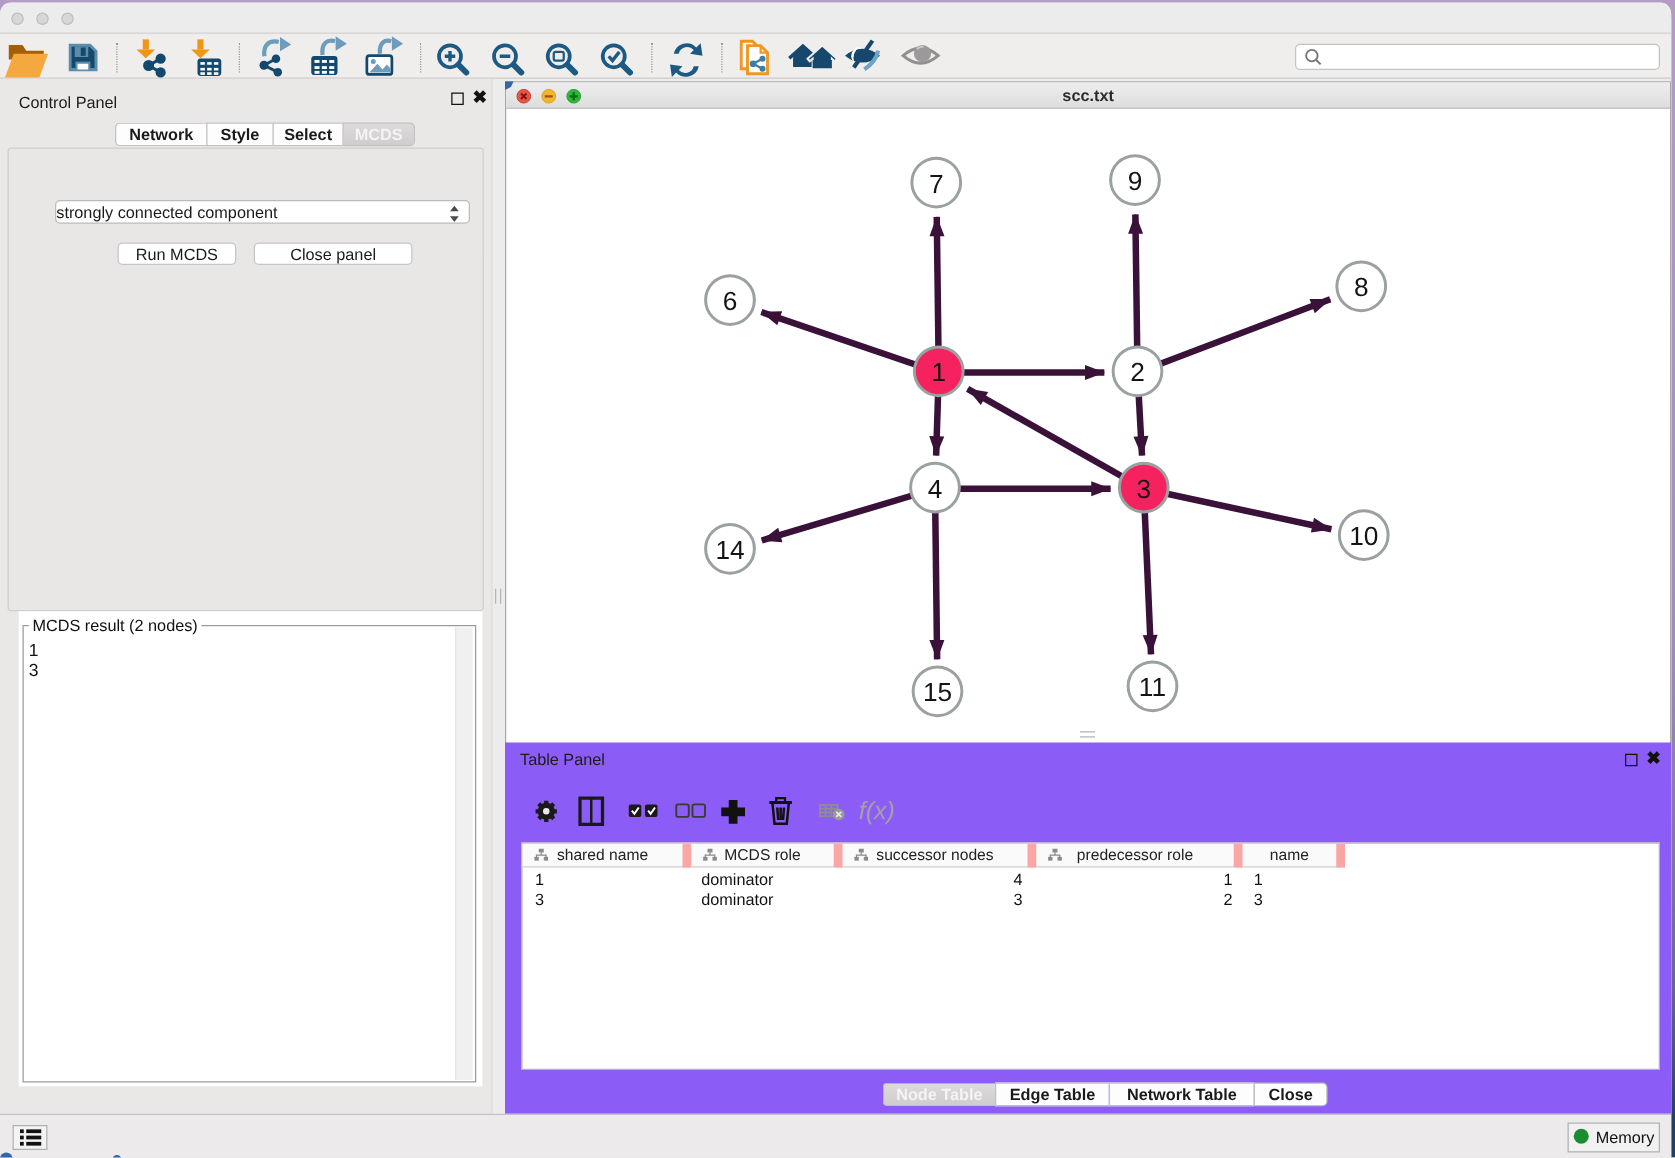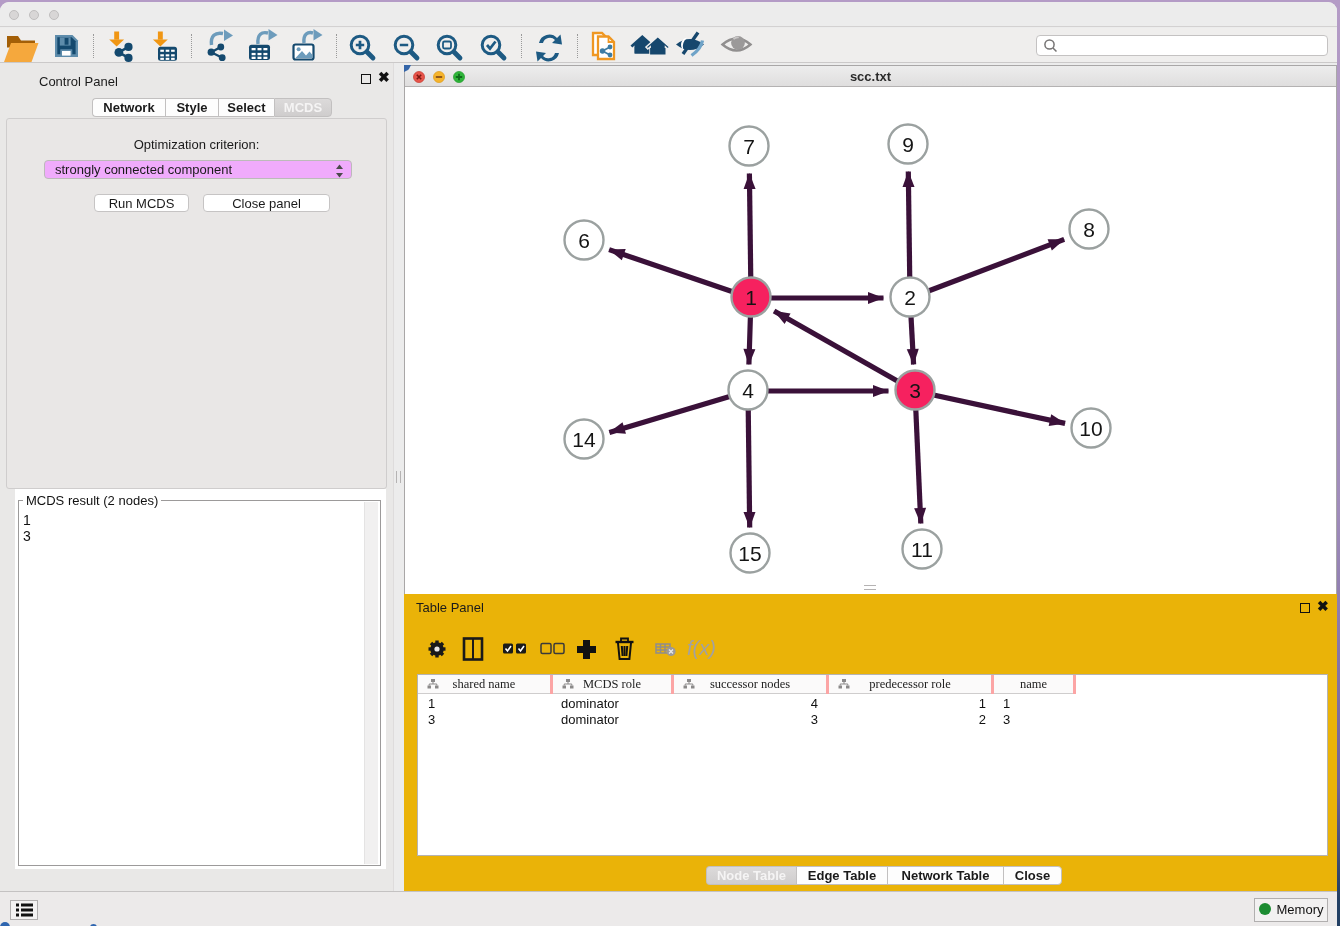--- a/index.html
+++ b/index.html
@@ -11,46 +11,46 @@
 
 #win { left:0; top:2px; width:1337px; height:924px; background:#ececec; border-radius:9px 9px 0 0; overflow:hidden; }
 #titlebar { left:0; top:0; width:1337px; height:25px; background:#ececec; border-bottom:1px solid #d3d1d1; }
 #titlebar .tl { position:absolute; top:7.5px; width:10px; height:10px; border-radius:50%; background:#d8d6d6; border:1px solid #bfbdbd; }
 #title { width:100%; text-align:center; top:6px; font-size:13.5px; color:#9e9e9e; }
 #toolbar { left:0; top:26px; width:1337px; height:35px; background:#efeeed; border-bottom:1px solid #cbc9c9; }
 .sep { position:absolute; top:6px; height:24px; width:0; border-left:1px dotted #9a9a9a; }
 #searchbox { position:absolute; left:1036px; top:7px; width:292px; height:21px; background:#fff; border:1px solid #c4c2c2; border-radius:4px; }
 
 #cp { left:0; top:61px; width:394px; height:828px; background:#e9e8e7; border-right:1px solid #dedcdc; }
-#cpTitle { left:15px; top:11px; font-size:13px; color:#1b1b1b;margin-left:24px; }
+#cpTitle { left:15px; top:11px; font-size:13px; color:#1b1b1b; }
 .floatIc { position:absolute; width:10px; height:10px; border:1.5px solid #111; }
 .xIc { position:absolute; font-size:14px; font-weight:bold; color:#111; }
 .tabsRow { position:absolute; display:flex; }
 .tab { height:19px; background:#fdfdfd; border:1px solid #c2c0c0; border-right:none; font-size:13px; font-weight:bold; color:#1a1a1a; text-align:center; line-height:18px; }
 .tab.sel { background:linear-gradient(#dcdada,#cfcdcd); color:#f5f4f4; }
 .tab.last { border-right:1px solid #c2c0c0; border-radius:0 4px 4px 0; }
 .tab.first { border-radius:4px 0 0 4px;margin-left:13px; }
 #cpPane { left:6px; top:55px; width:381px; height:371px; border:1px solid #cfcdcd; background:#e9e7e6; border-radius:3px; }
 #optLabel { width:100%; text-align:center; top:74px; font-size:13px; color:#1a1a1a; }
-#combo { left:44px; top:97px; width:308px; height:19px; background:#f0abfc; border:1px solid #bcbaba; border-radius:4px; font-size:13px; color:#1a1a1a; line-height:18px; padding-left:10px; }
+#combo { left:44px; top:97px; width:332px; height:19px; background:#ffffff; border:1px solid #bcbaba; border-radius:4px; font-size:13px; color:#1a1a1a; line-height:18px; }
 .btn { position:absolute; height:18px; background:#fff; border:1px solid #c6c4c4; border-radius:4px; font-size:13px; color:#1a1a1a; text-align:center; line-height:17px; }
 #mcdsWhite { left:15px; top:426px; width:371px; height:380px; background:#fff; }
 #mcdsField { left:3px; top:11px; width:363px; height:366px; border:1px solid #9c9a9a; }
 #mcdsLabel { left:8px; top:4px; background:#fff; padding:0 3px; font-size:13px; color:#111; }
 #mcdsScroll { right:8px; top:13px; width:14px; height:362px; background:#f1f0f0; border-left:1px solid #e4e3e3; }
 
 #nw { left:404px; top:63px; width:933px; height:594px; background:#fff; border:1px solid #a9a7a7; }
 #nwTitle { left:0; top:0; width:100%; height:21px; background:linear-gradient(#ededed,#dfdede); border-bottom:1px solid #b4b2b2; }
 #nwTitle .t { width:100%; text-align:center; top:3px; font-size:13px; font-weight:bold; color:#2b2b2b; position:absolute; }
 
-#tp { left:404px; top:592px; width:933px; height:299px; background:#eab308; }
+#tp { left:404px; top:592px; width:933px; height:299px; background:#8b5cf6; }
 #tpTitle { left:12px; top:6px; font-size:13px; color:#1b1b1b; }
 #tblWhite { left:13px; top:80px; width:911px; height:182px; background:#fff; border:1px solid #b5b3b3; }
 #tblHead { left:0; top:0; width:658px; height:19px; border-bottom:1px solid #cfcdcd; background:#fbfafa; }
-.hcell { position:absolute; top:0; height:19px; border-right:3px solid #fca5a5; font-size:12.5px; color:#222;font-family:Liberation Serif, serif; }
+.hcell { position:absolute; top:0; height:19px; border-right:7px solid #fca5a5; font-size:12.5px; color:#222; }
 .hcell span { position:absolute; top:2px; left:0; width:100%; text-align:center; }
 .hcell .ti { position:absolute; left:9px; top:3px; }
 .rowtxt { position:absolute; font-size:13px; color:#111; }
 .tabsBot { position:absolute; display:flex; } .tabsBot .tab { font-weight:bold; font-size:13px; }
 
 #status { left:0; top:889px; width:1337px; height:37px; background:#eceaea; border-top:1px solid #c4c2c2; }
 #listBtn { left:10px; top:8px; width:28px; height:20px; background:#f4f3f3; border:1px solid #b1afaf; }
 #memBtn { left:1254px; top:6px; width:74px; height:24px; background:#f2f1f1; border:1px solid #b1afaf; font-size:13px; color:#111; text-align:center; line-height:22px; }
 svg text { font-family:"Liberation Sans",sans-serif; }
 </style></head>
@@ -199,21 +199,20 @@
     <div class="abs" id="cpTitle">Control Panel</div>
     <div class="floatIc" style="left:361px; top:11px;"></div>
     <div class="xIc" style="left:378px; top:6px;">✖</div>
     <div class="tabsRow" style="left:79px; top:35px;">
       <div class="tab first" style="width:73px">Network</div>
       <div class="tab" style="width:53px">Style</div>
       <div class="tab" style="width:56px">Select</div>
       <div class="tab sel last" style="width:58px">MCDS</div>
     </div>
     <div class="abs" id="cpPane"></div>
-    <div class="abs" id="optLabel">Optimization criterion:</div>
     <div class="abs" id="combo">strongly connected component<svg width="9" height="14" viewBox="0 0 9 14" style="position:absolute;right:7px;top:3px;">
           <path d="M1,5 L4.5,0.5 L8,5 z" fill="#4a4a4a"></path>
           <path d="M1,9 L4.5,13.5 L8,9 z" fill="#4a4a4a"></path>
         </svg></div>
     <div class="btn" style="left:94px; top:131px; width:95px;text-align:center;">Run MCDS</div>
     <div class="btn" style="left:203px; top:131px; width:127px;">Close panel</div>
     <div class="abs" id="mcdsWhite">
       <div class="abs" id="mcdsField"></div>
       <div class="abs" id="mcdsLabel">MCDS result (2 nodes)</div>
       <div class="abs" id="mcdsScroll"></div>

